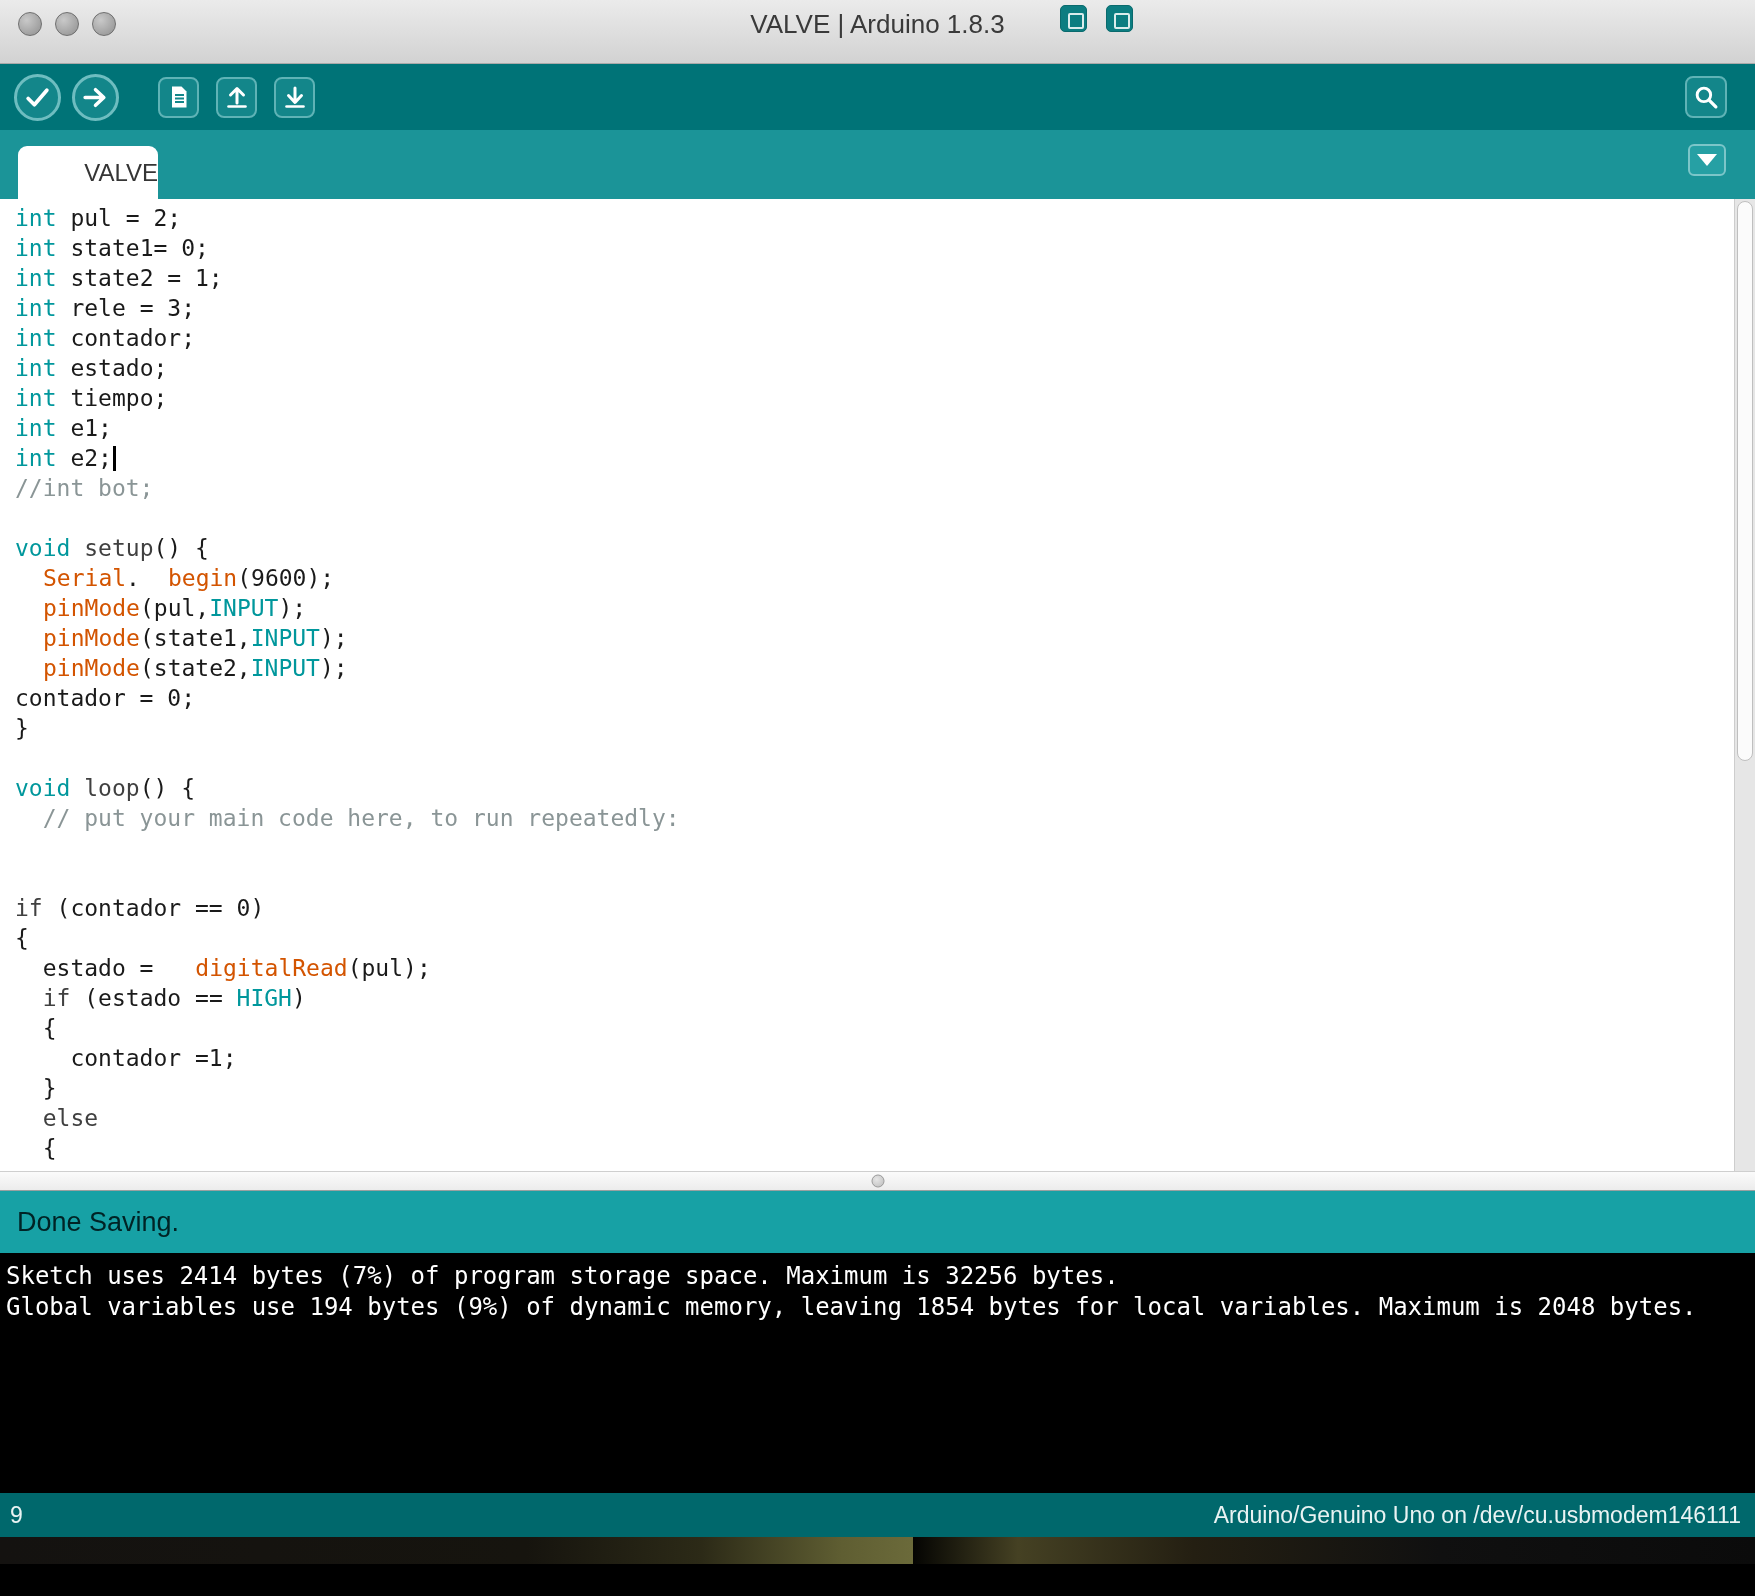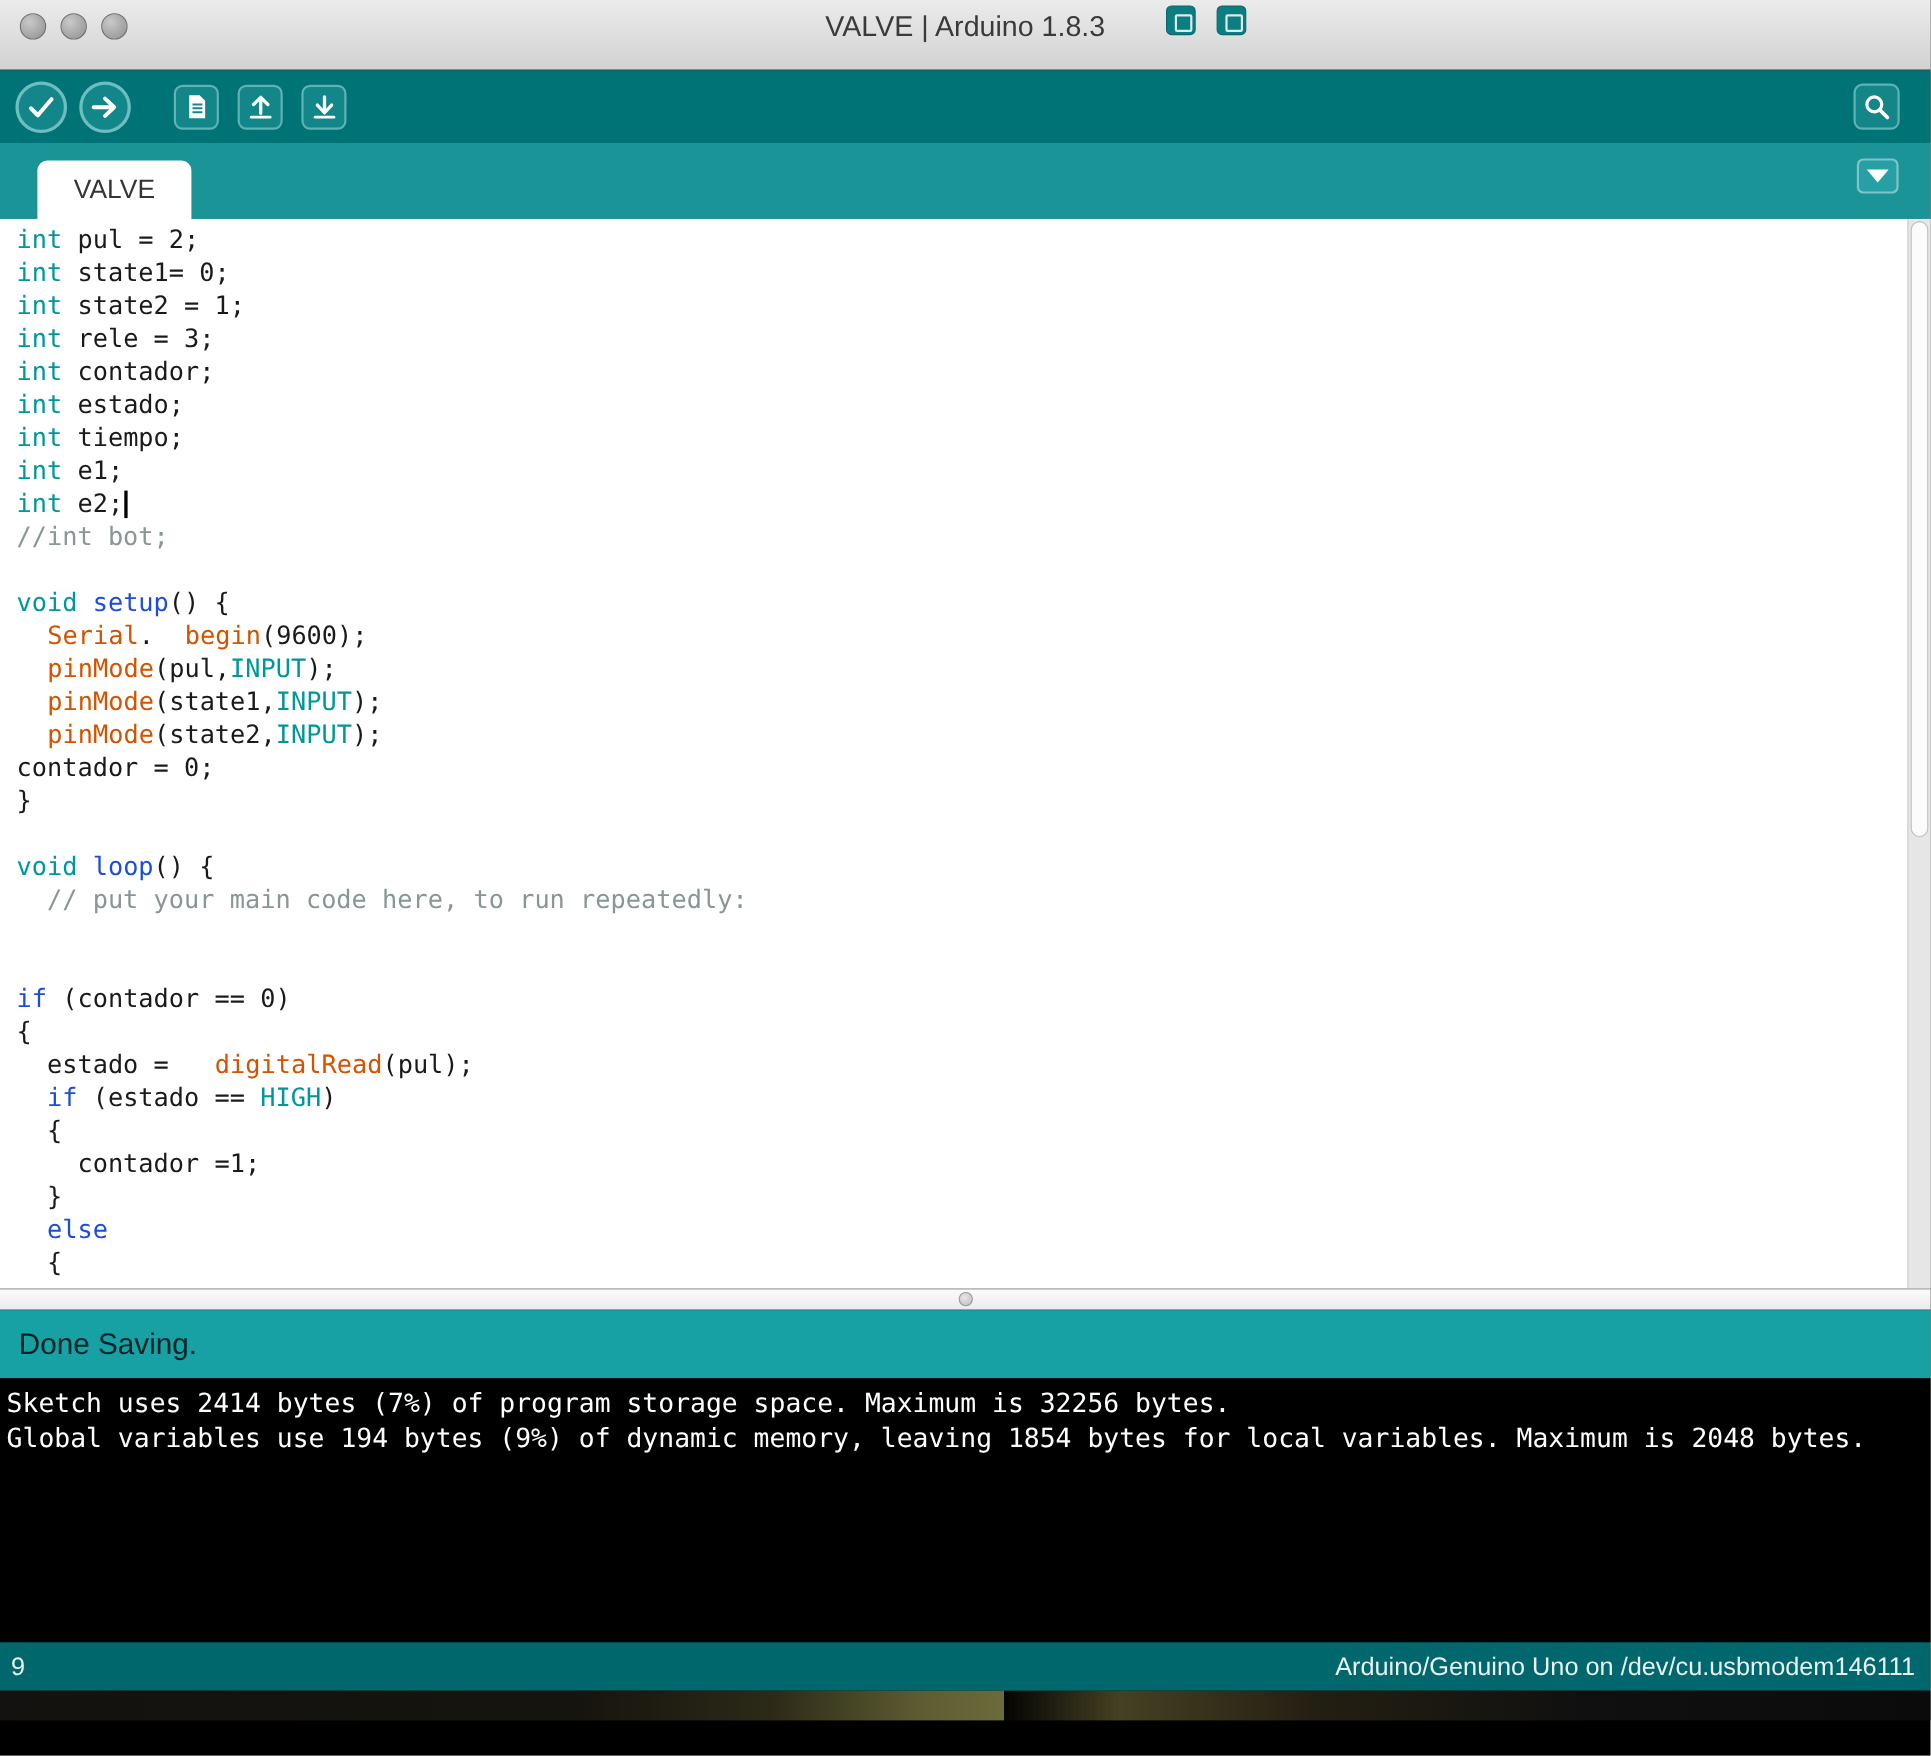--- a/index.html
+++ b/index.html
@@ -60,23 +60,23 @@
     position:absolute; right:28px; top:12px;
     width:42px; height:42px; border-radius:8px;
     background:#13868a; border:2px solid #5fb3b6;
     display:flex; align-items:center; justify-content:center;
   }
   .icon-svg { display:block; }
 
   
   .tabstrip { height:69px; background:#1b9498; position:relative; }
   .tab-active {
-    position:absolute; left:34px; bottom:0; width:140px; height:53px;
+    position:absolute; left:18px; bottom:0; width:140px; height:53px;
     background:#ffffff; border-radius:9px 9px 0 0;
-    text-align:center; line-height:53px; font-size:24px; color:#353535;
+    text-align:right; line-height:53px; font-size:24px; color:#353535;
   }
   .btn-tabmenu {
     position:absolute; right:29px; top:14px; width:38px; height:32px;
     border-radius:6px; background:#26a0a4; border:2px solid #7cc6c9;
     display:flex; align-items:center; justify-content:center;
   }
   .tri-down {
     width:0; height:0;
     border-left:10px solid transparent; border-right:10px solid transparent;
     border-top:12px solid #ffffff;
@@ -89,21 +89,21 @@
   .code {
     position:absolute; left:0; top:0; right:21px; bottom:0;
     padding:4px 0 0 15px; overflow:hidden;
     font-family:"DejaVu Sans Mono", monospace;
     font-size:23px; line-height:30px; color:#1a1a1a;
   }
   .code-line { white-space:pre; height:30px; }
   .seg-pl  { color:#1a1a1a; }
   .seg-k1  { color:#00979C; }
   .seg-k2  { color:#D35400;margin-left:28px; }
-  .seg-k3  { color:#1d4ed8; }
+  .seg-k3  { color:#404040; }
   .seg-com { color:#8a9596; }
   .seg-caret {
     display:inline-block; width:3px; height:25px; background:#000;
     vertical-align:text-bottom; margin-left:1px;
   }
   .vscroll {
     position:absolute; right:0; top:0; bottom:0; width:21px;
     background:#e6e6e6; border-left:1px solid #cdcdcd;
   }
   .vthumb {

